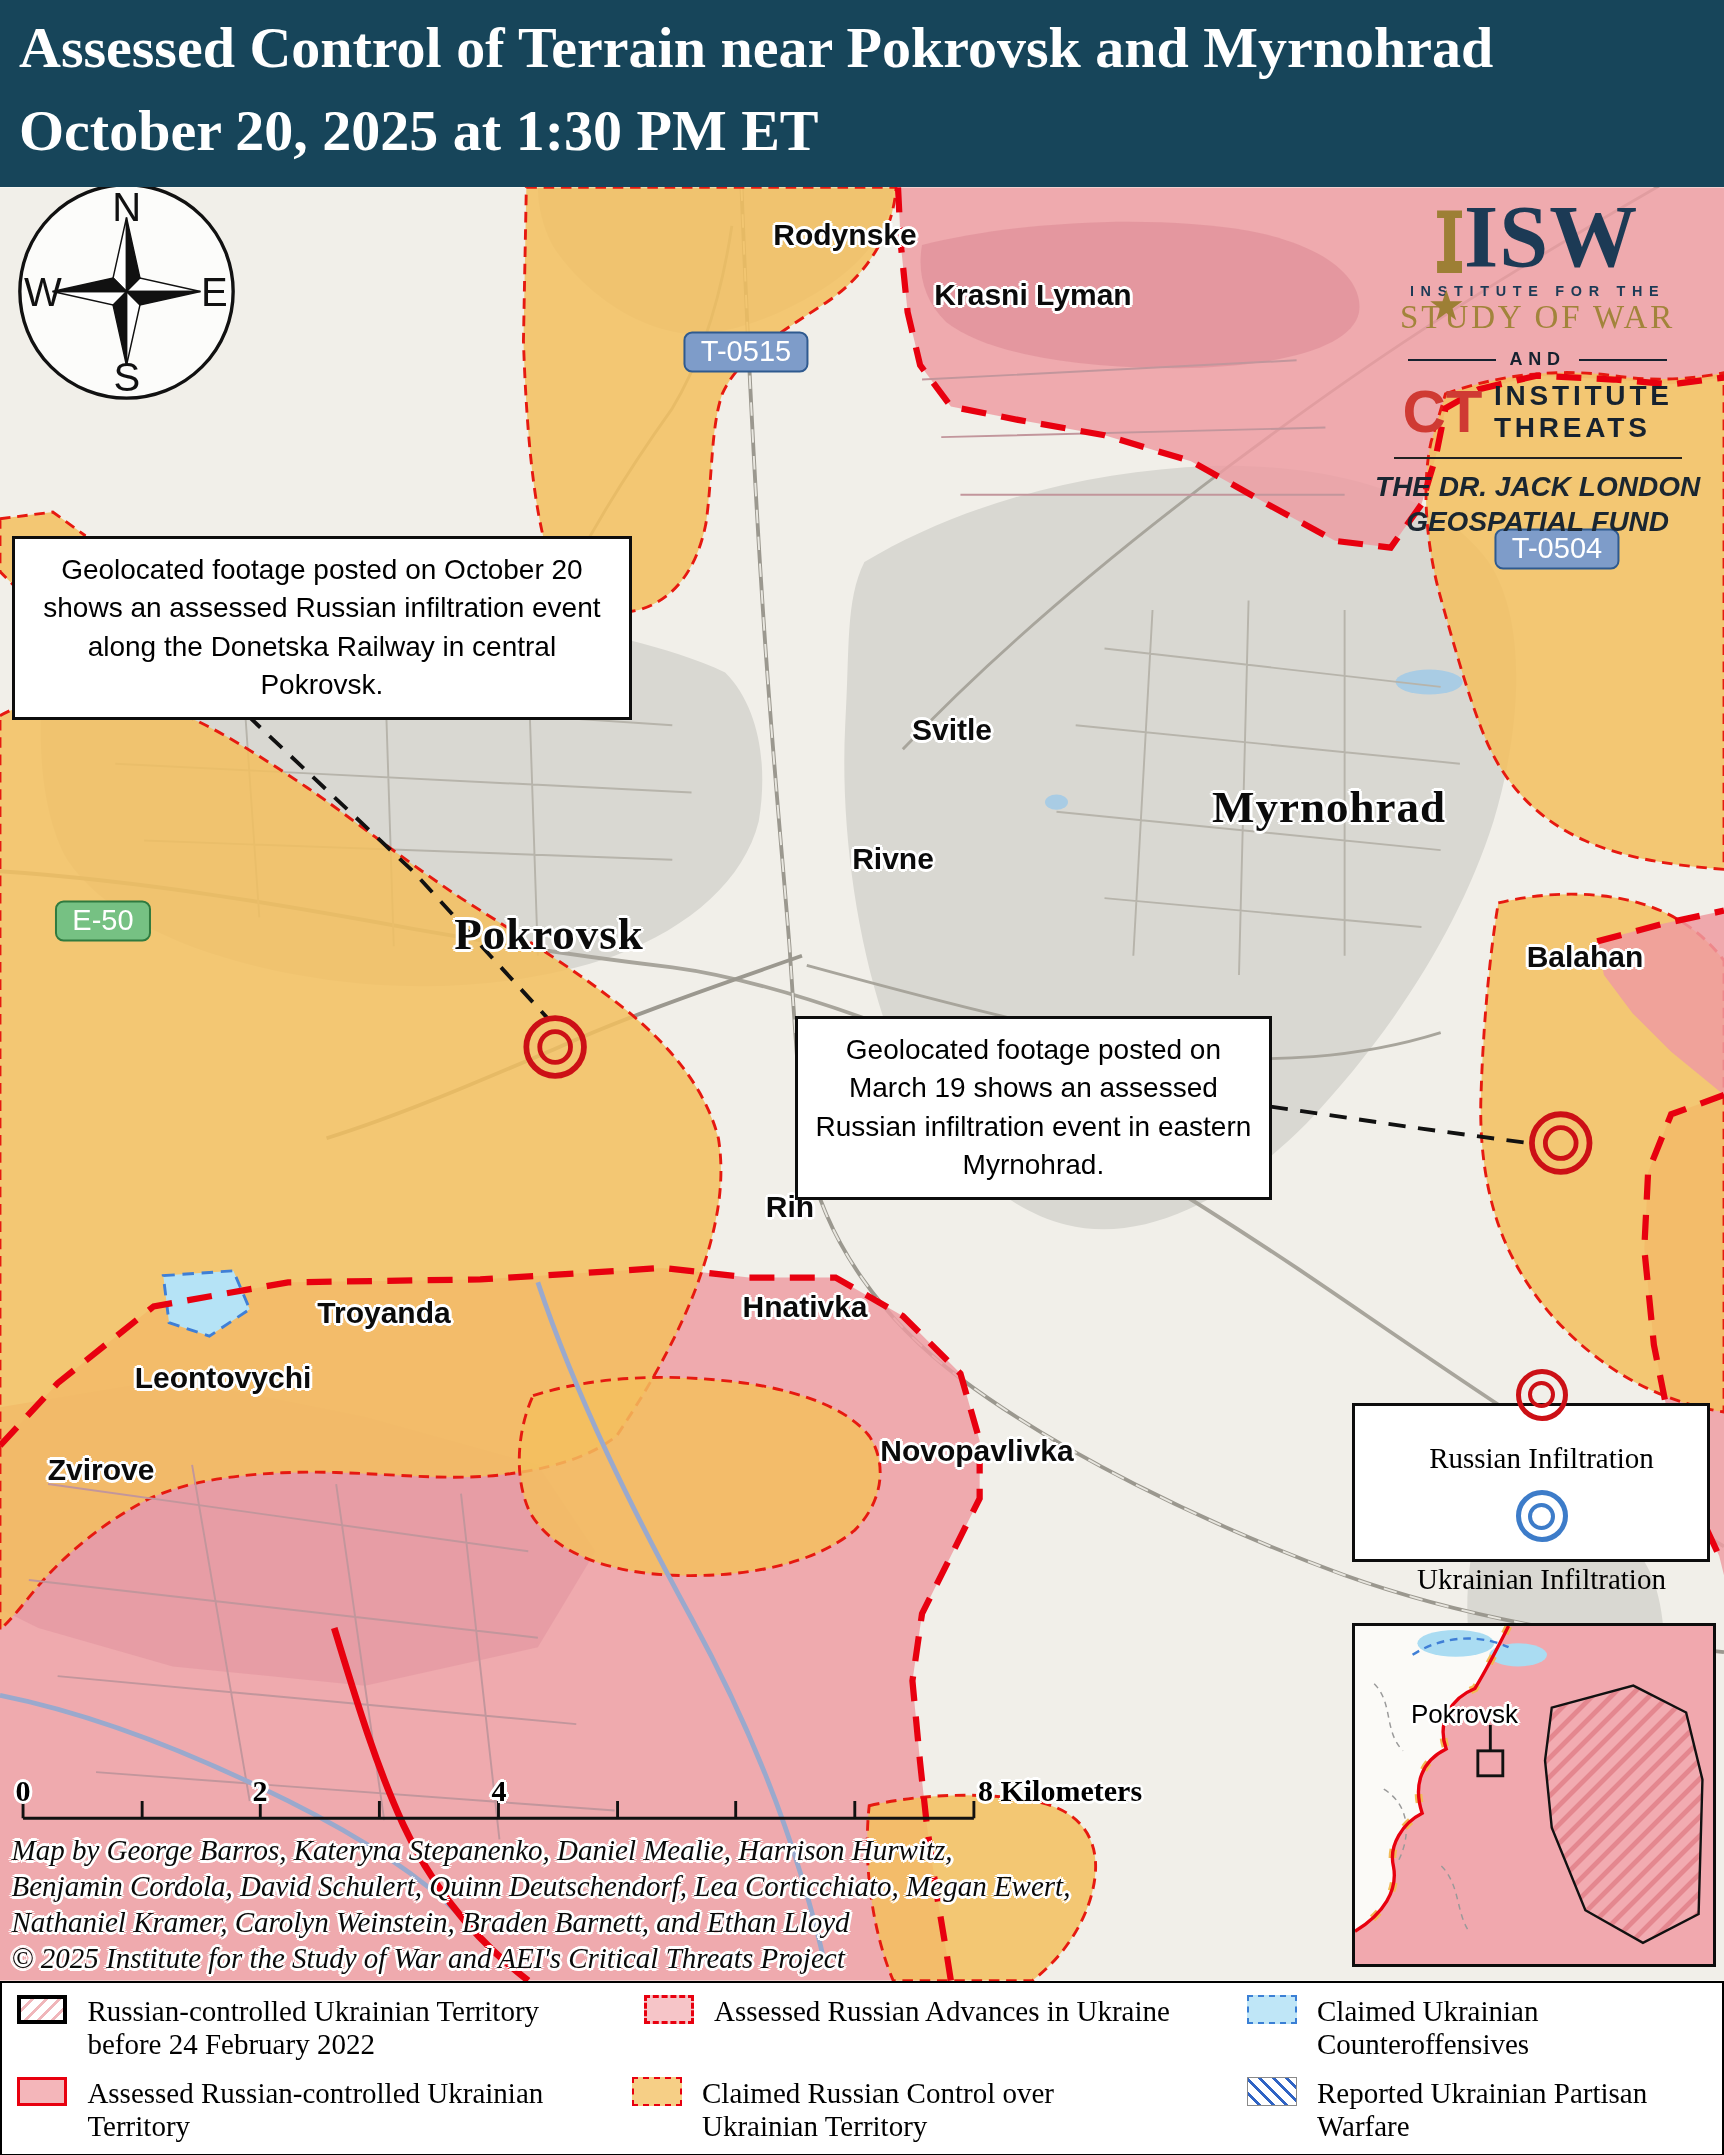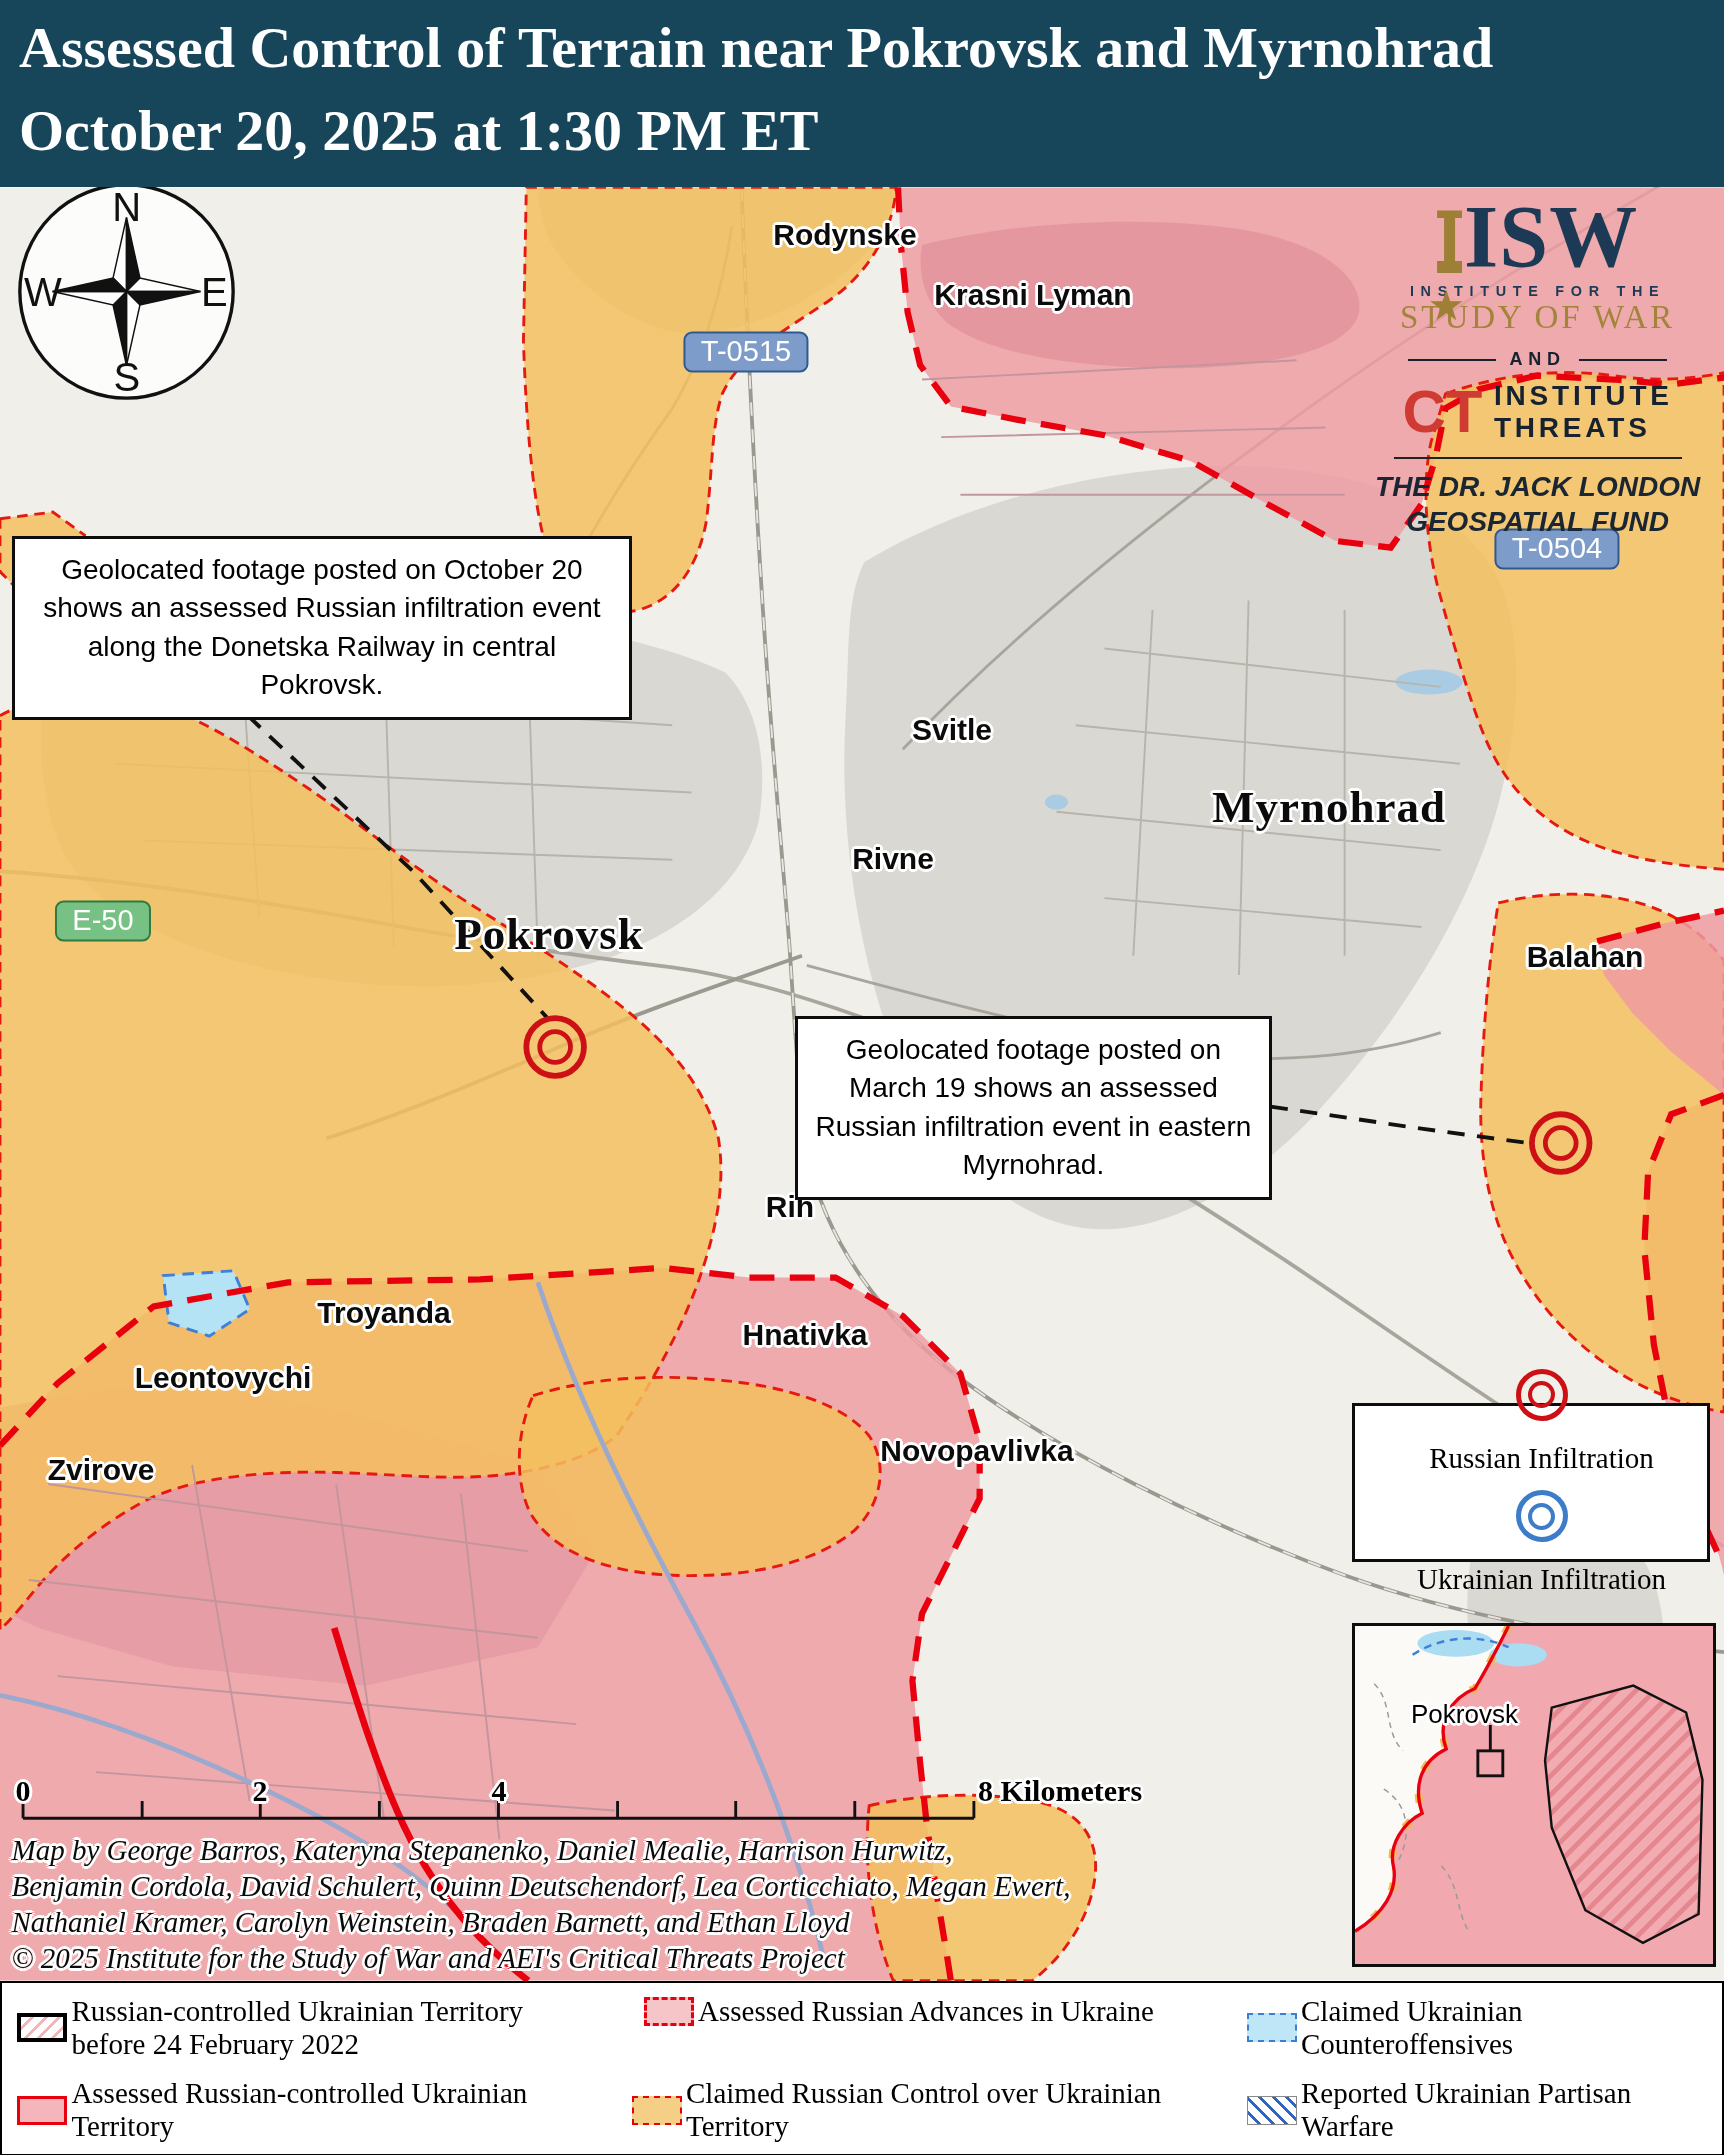--- a/index.html
+++ b/index.html
@@ -79,21 +79,21 @@
 
   
   .inset{position:absolute;left:1352px;top:1436px;width:358px;height:338px;border:3.8px solid #0d0d0d;
          background:#fbfaf7;z-index:6;overflow:hidden;}
   .inset-label{position:absolute;left:56px;top:73px;font-size:26px;color:#000;z-index:2;}
 
   
   .legend{position:absolute;left:0;top:1981px;width:1724px;height:175px;background:#fff;
           border-top:2.9px solid #000;box-sizing:border-box;border-bottom:2.9px solid #000;
           border-left:2.9px solid #000;border-right:2.9px solid #000;}
-  .leg-item{position:absolute;display:flex;align-items:center;gap:4px;}
+  .leg-item{position:absolute;display:flex;align-items:flex-start;gap:20px;}
   .leg-item .sw{width:50px;height:29px;flex:0 0 auto;box-sizing:border-box;}
   .leg-item .tx{font-family:"Liberation Serif","DejaVu Serif",serif;font-size:29px;line-height:1.14;color:#000;}
   .sw.pre2022{border:4.8px solid #000;background:repeating-linear-gradient(135deg,#fff 0 6.7px,#F0B6BA 6.7px 9.6px);}
   .sw.controlled{border:3.8px solid #E8000F;background:#F4B6BA;}
   .sw.advances{border:3.8px dashed #E8000F;background:#F6C5C8;}
   .sw.claimed{border:2.9px dashed #E8000F;background:#F6CF86;}
   .sw.counteroffensives{border:2.9px dashed #3A7FD5;background:#BFE6F7;}
   .sw.partisan{border:1.9px solid #8A8A8A;background:repeating-linear-gradient(45deg,#fff 0 6.7px,#2F63C4 6.7px 9.6px);}
 </style>
 </head>
@@ -269,21 +269,21 @@
 
     <div id="town-layer">
         <div class="town halo" style="left: 845px; top: 48px;">Rodynske</div>
         <div class="town halo" style="left: 1033px; top: 108px;">Krasni Lyman</div>
         <div class="town halo" style="left: 952px; top: 543px;">Svitle</div>
         <div class="town halo city" style="left: 1329px; top: 620px;">Myrnohrad</div>
         <div class="town halo" style="left: 893px; top: 672px;">Rivne</div>
         <div class="town halo city" style="left: 549px; top: 747px;">Pokrovsk</div>
         <div class="town halo" style="left: 1585px; top: 770px;">Balahan</div>
         <div class="town halo" style="left: 790px; top: 1020px;">Rih</div>
-        <div class="town halo" style="left: 805px; top: 1148px;">Hnativka</div>
+        <div class="town halo" style="left: 805px; top: 1120px;">Hnativka</div>
         <div class="town halo" style="left: 977px; top: 1264px;">Novopavlivka</div>
         <div class="town halo" style="left: 384px; top: 1126px;">Troyanda</div>
         <div class="town halo" style="left: 223px; top: 1191px;">Leontovychi</div>
         <div class="town halo" style="left: 101px; top: 1283px;">Zvirove</div>
       </div>
 
     <div id="shield-layer">
         <div class="shield blue" style="left: 746px; top: 165px;">T-0515</div>
         <div class="shield blue" style="left: 1557px; top: 362px;">T-0504</div>
         <div class="shield green" style="left: 103px; top: 734px;">E-50</div>

